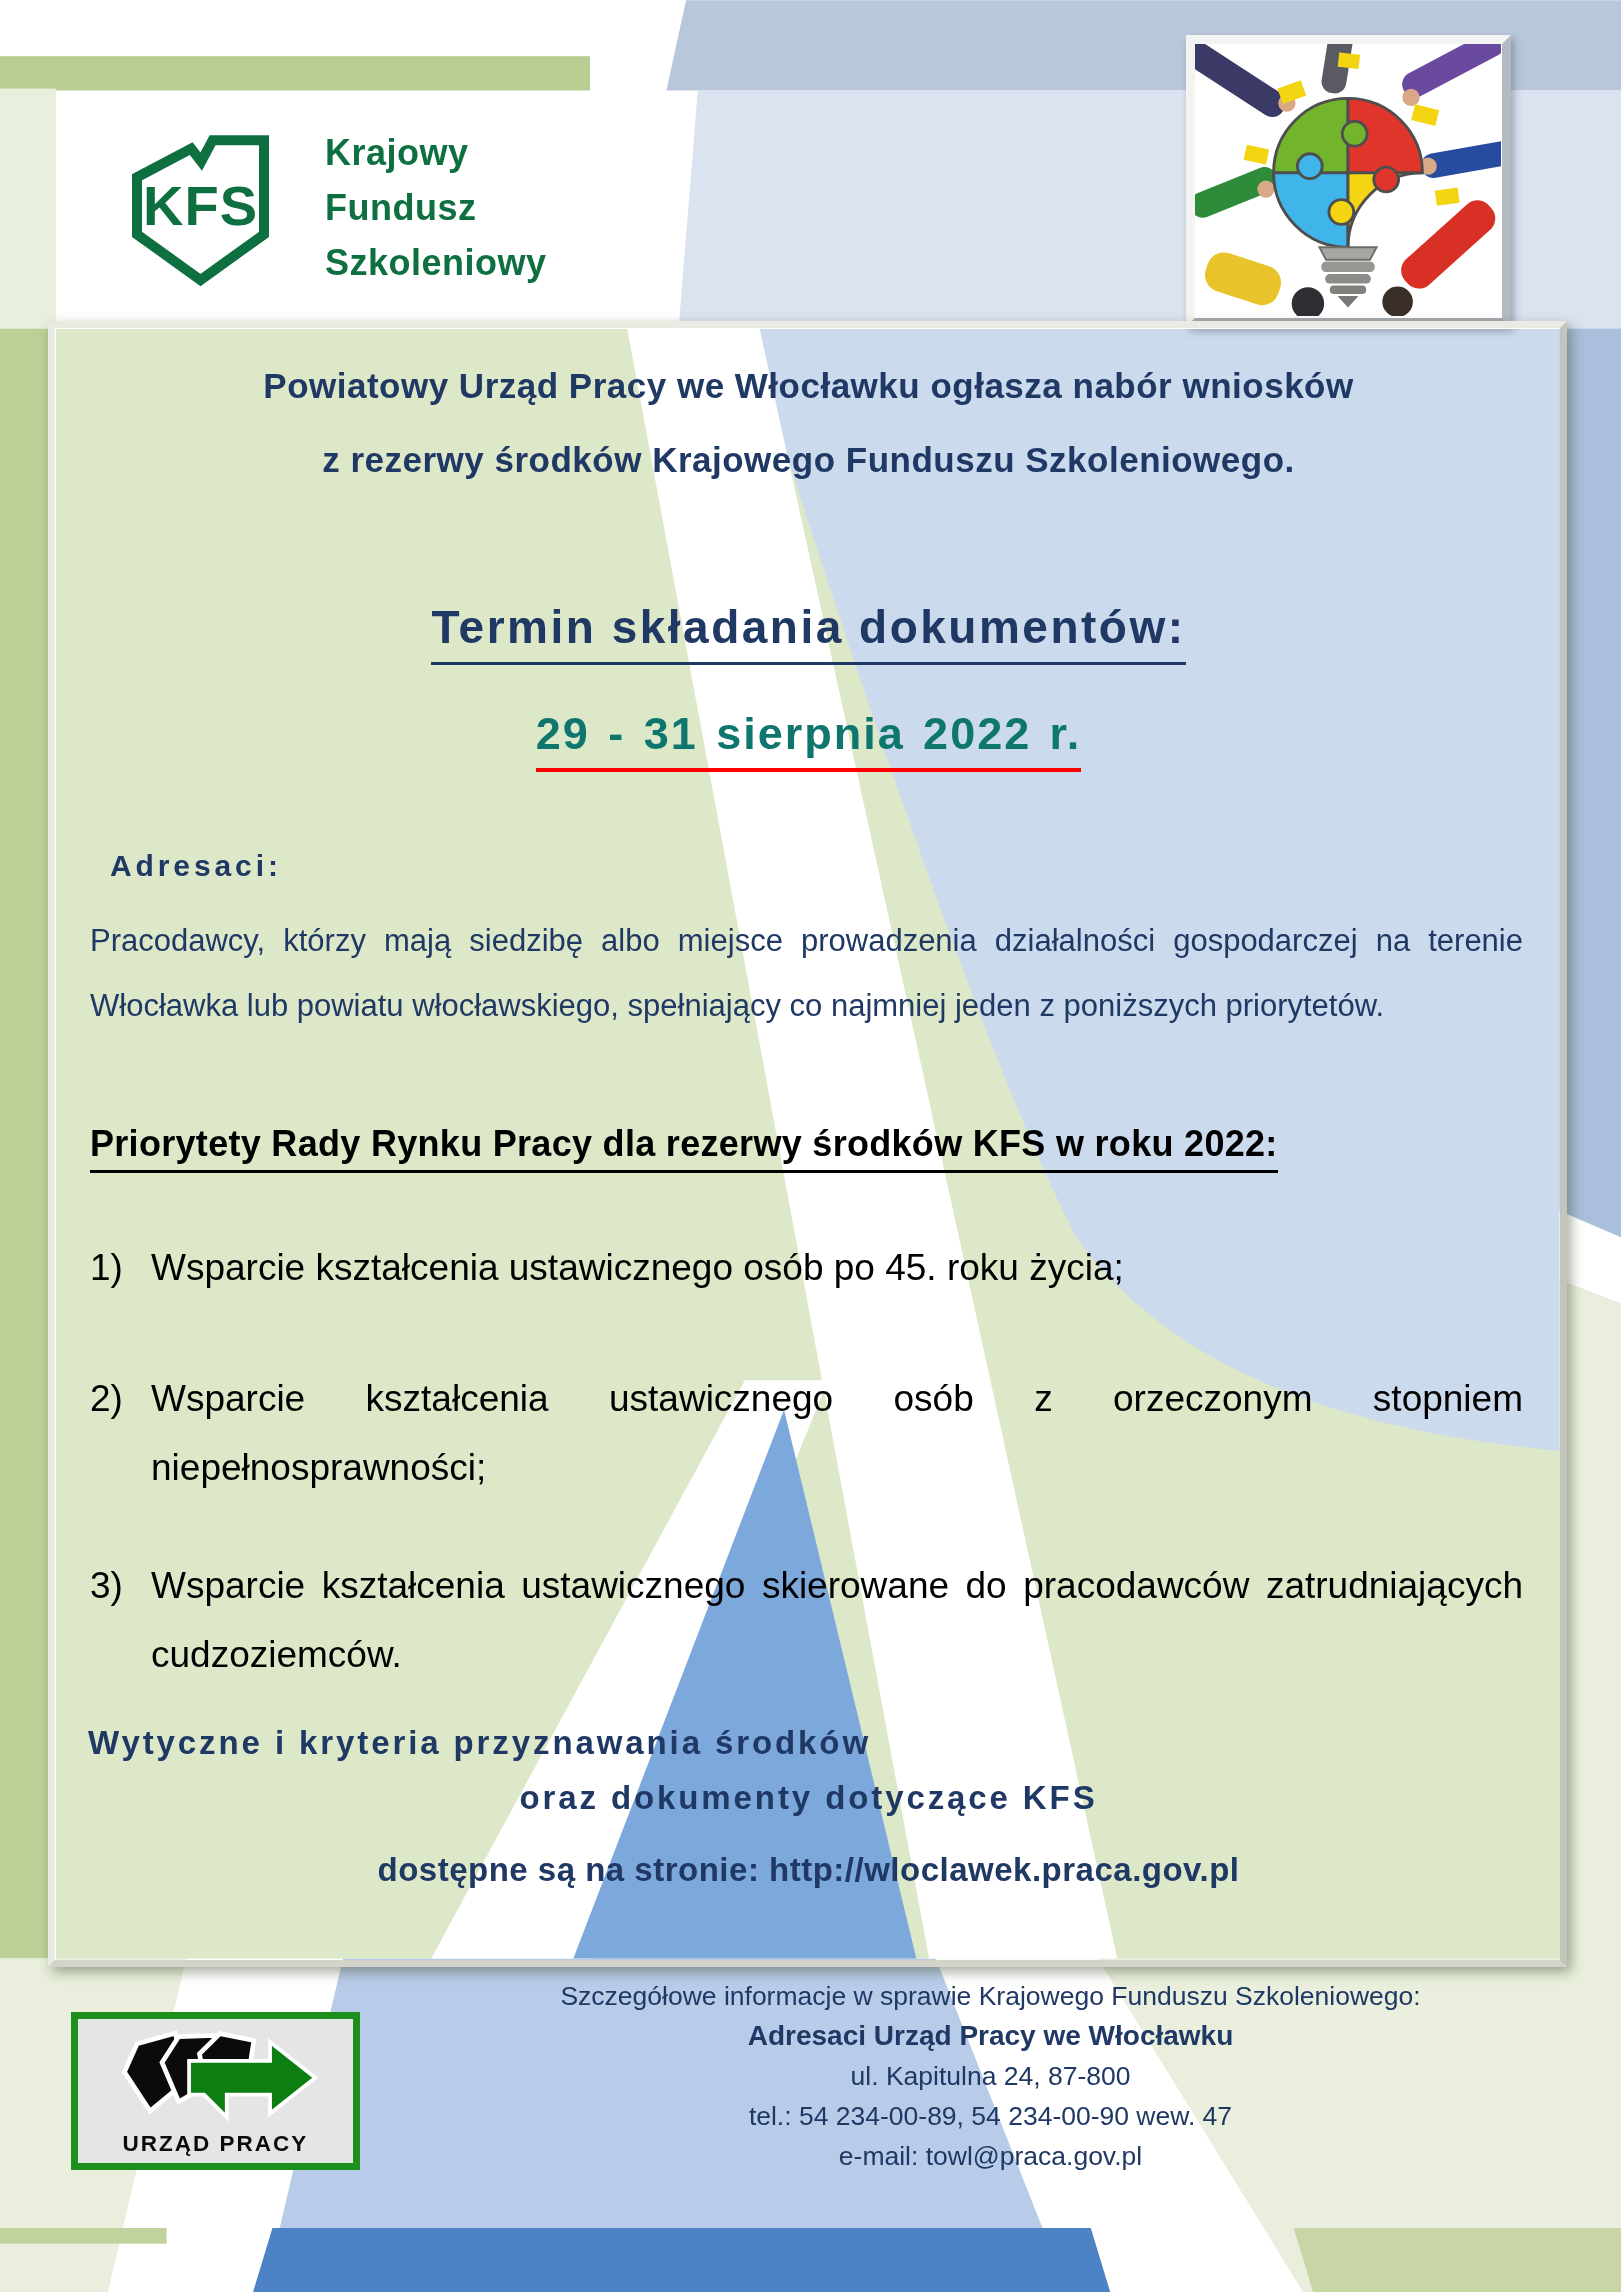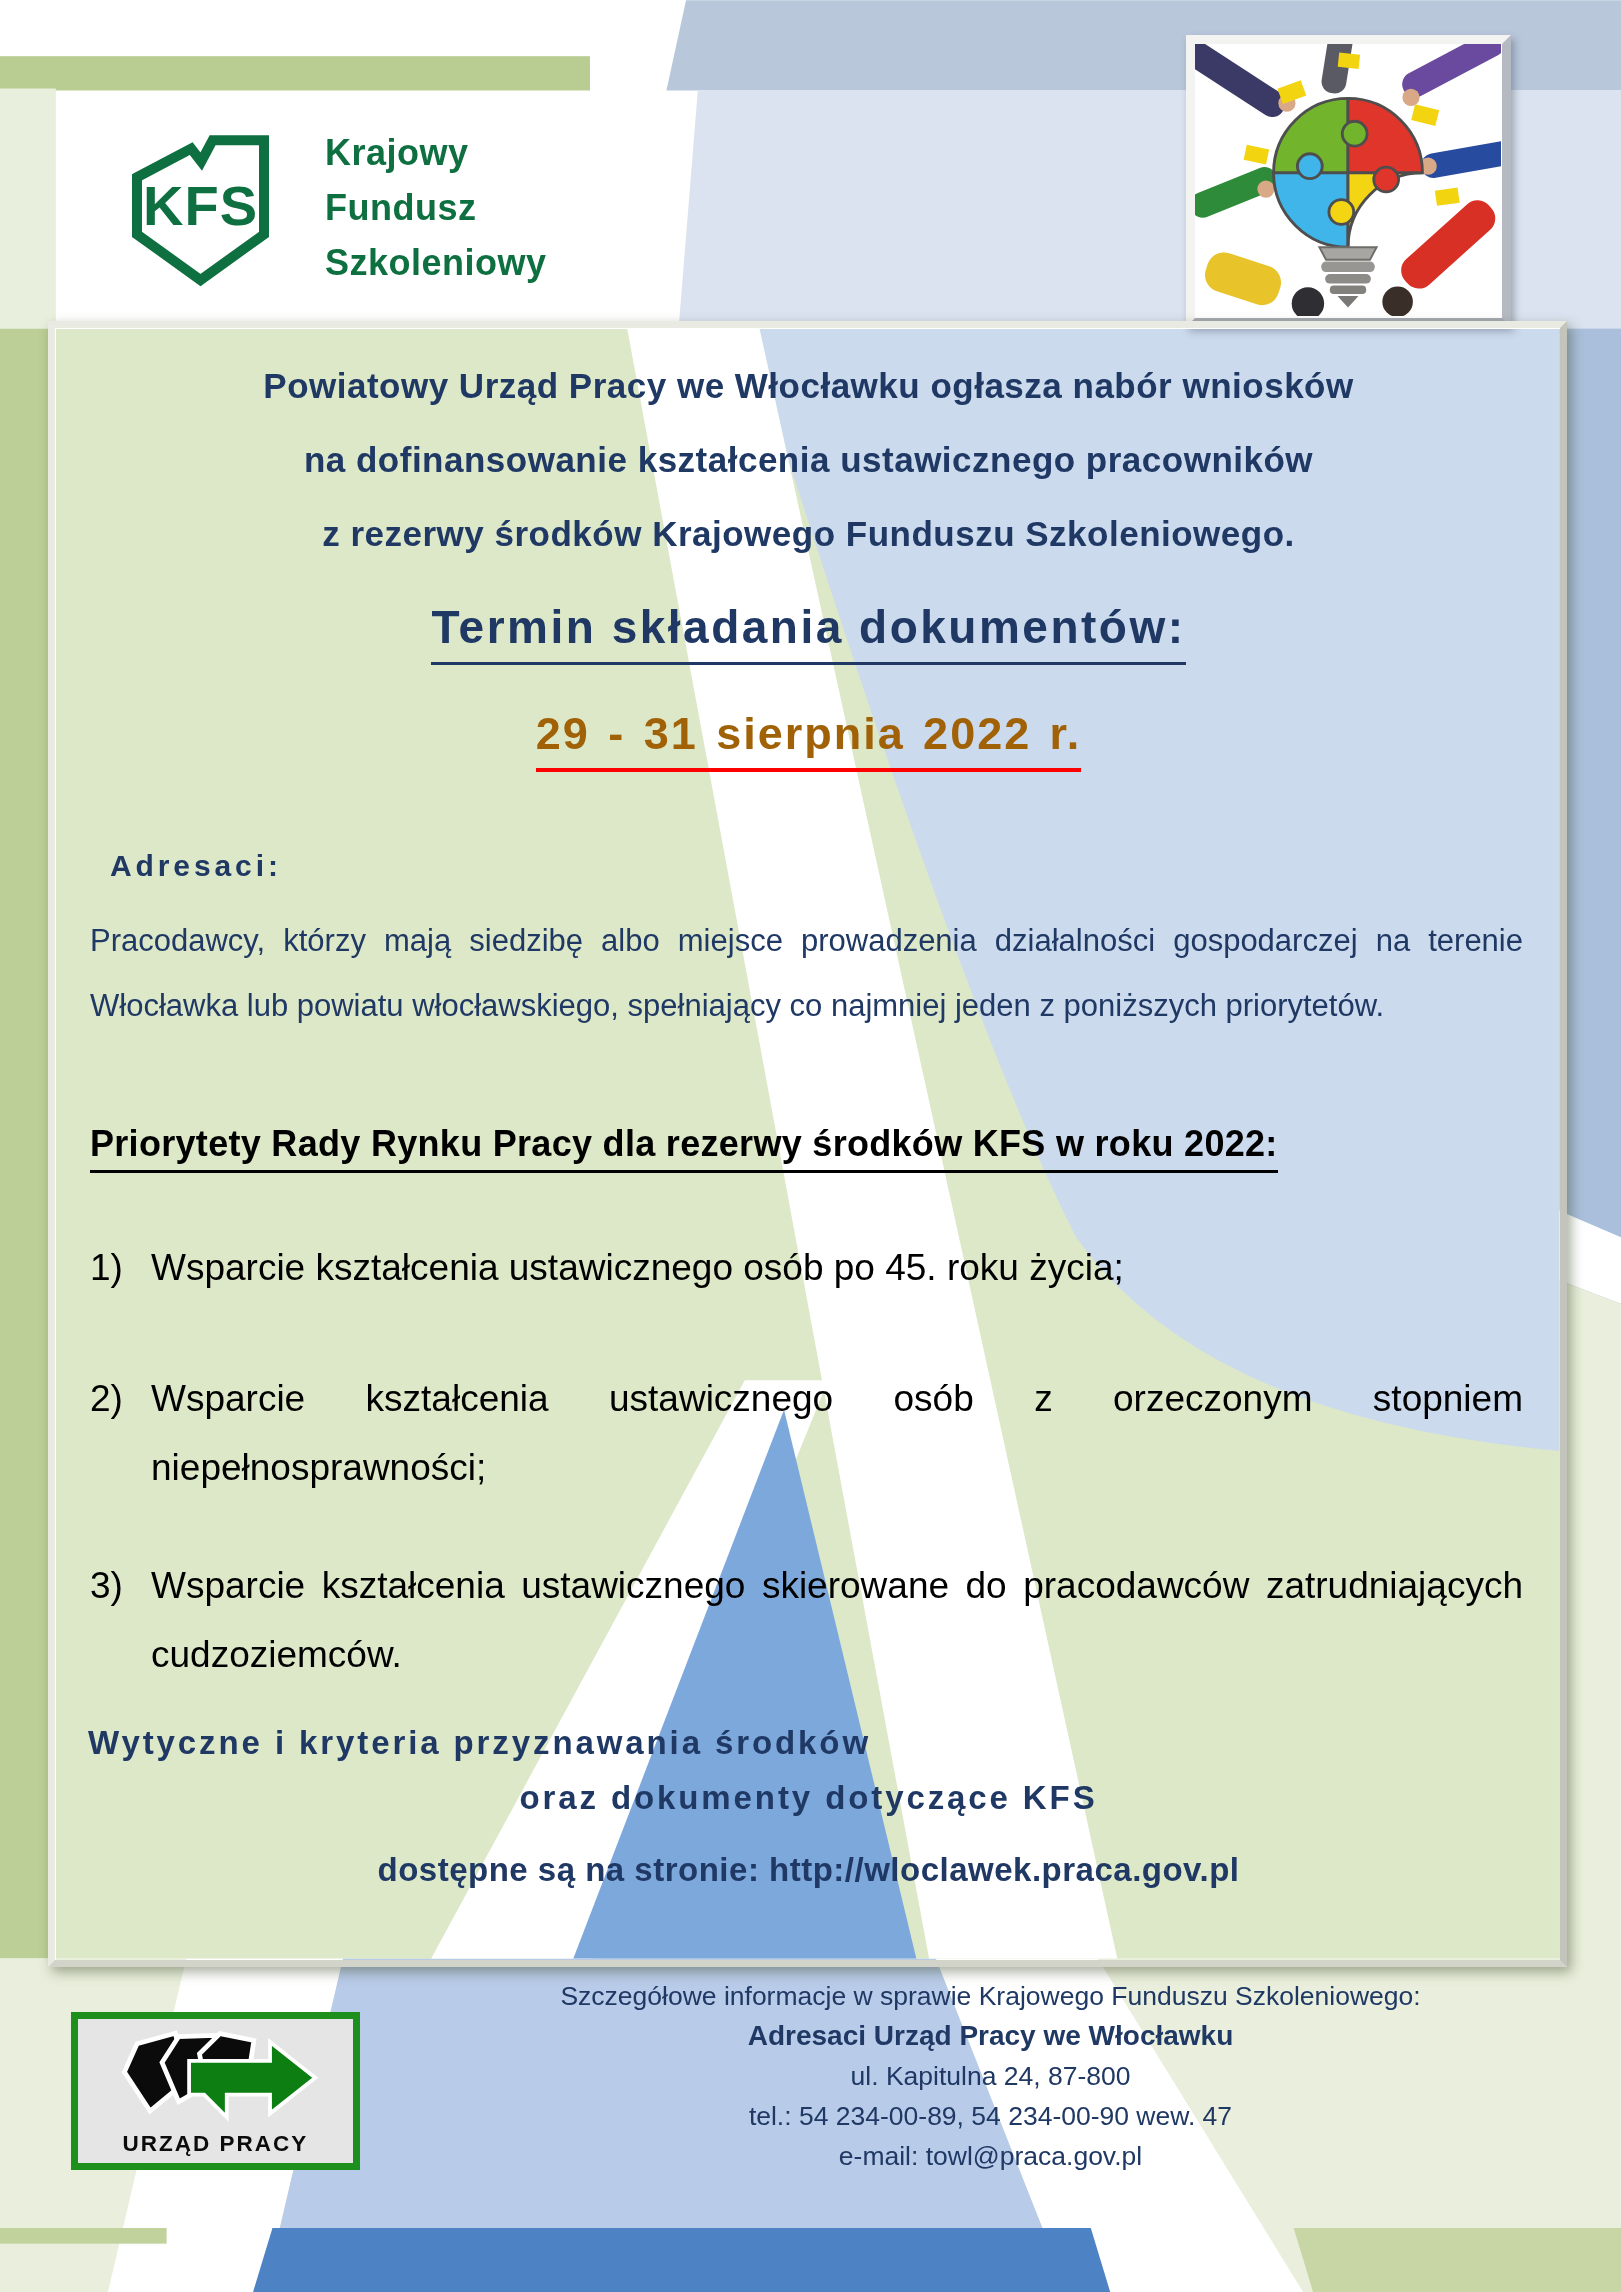--- a/index.html
+++ b/index.html
@@ -44,21 +44,21 @@
     left:88px;top:600px;width:1441px;text-align:center;
   }
   .deadline-heading span{
     display:inline-block;color:#1F3864;font-weight:bold;font-size:46px;letter-spacing:2.5px;
     border-bottom:3.9px solid #1F3864;padding-bottom:7.8px;
   }
   .deadline-dates{
     left:88px;top:708px;width:1441px;text-align:center;
   }
   .deadline-dates span{
-    display:inline-block;color:#a16207;font-weight:bold;font-size:45px;letter-spacing:2px;
+    display:inline-block;color:#0f766e;font-weight:bold;font-size:45px;letter-spacing:2px;
     word-spacing:3.9px;border-bottom:4.9px solid #FF0000;padding-bottom:7.8px;
   }
   .addressees-label{
     left:90px;top:849px;color:#1F3864;font-weight:bold;font-size:30px;letter-spacing:3.9px;margin-left:20px;
   }
   .addressees-text{
     left:90px;top:908px;width:1433px;text-align:justify;
     color:#1F3864;font-size:31px;line-height:65px;
   }
   .priorities-heading{left:90px;top:1123px;width:1441px;}
@@ -188,21 +188,20 @@
       <rect x="136" y="241" width="48" height="10" rx="5" fill="#8d8b88"></rect>
       <rect x="141" y="253" width="38" height="9" rx="4" fill="#83817e"></rect>
       <path d="M149,264 h22 l-11,12 Z" fill="#7a7876"></path>
     </svg>
   </div>
 
   <div class="abs main-panel"></div>
 
   <div class="abs intro">
     <div>Powiatowy Urząd Pracy we Włocławku ogłasza nabór wniosków</div>
-    <div>na dofinansowanie kształcenia ustawicznego pracowników</div>
     <div>z rezerwy środków Krajowego Funduszu Szkoleniowego.</div>
   </div>
 
   <div class="abs deadline-heading">
     <span>Termin składania dokumentów:</span>
   </div>
   <div class="abs deadline-dates">
     <span>29 - 31 sierpnia 2022 r.</span>
   </div>
 

